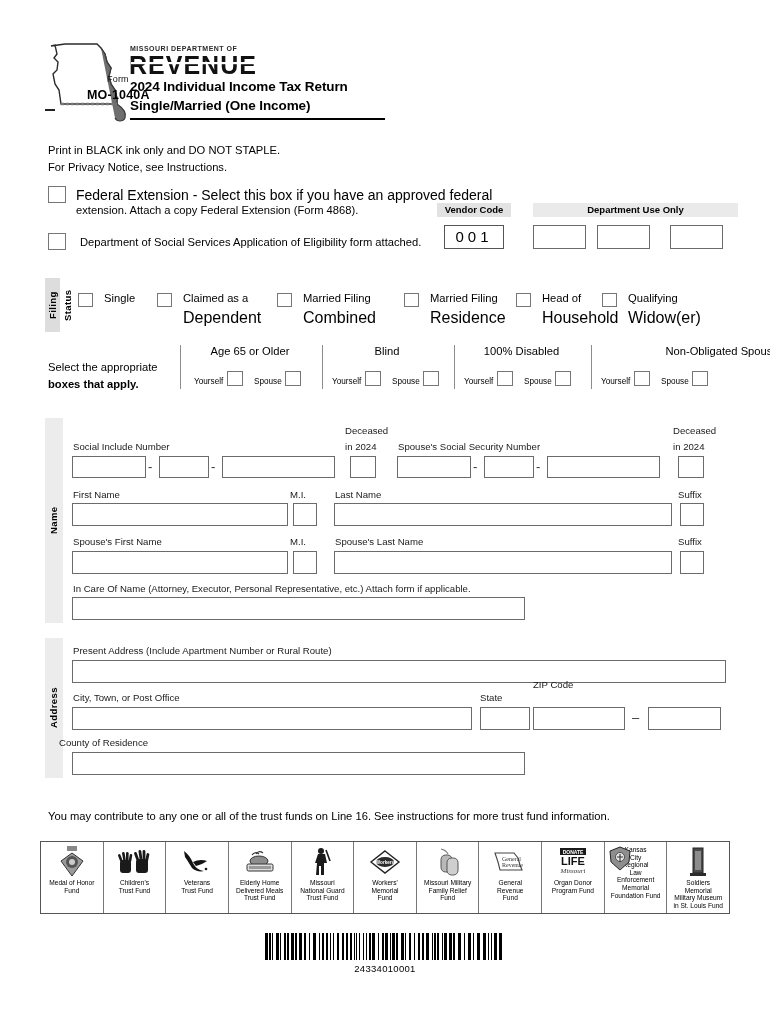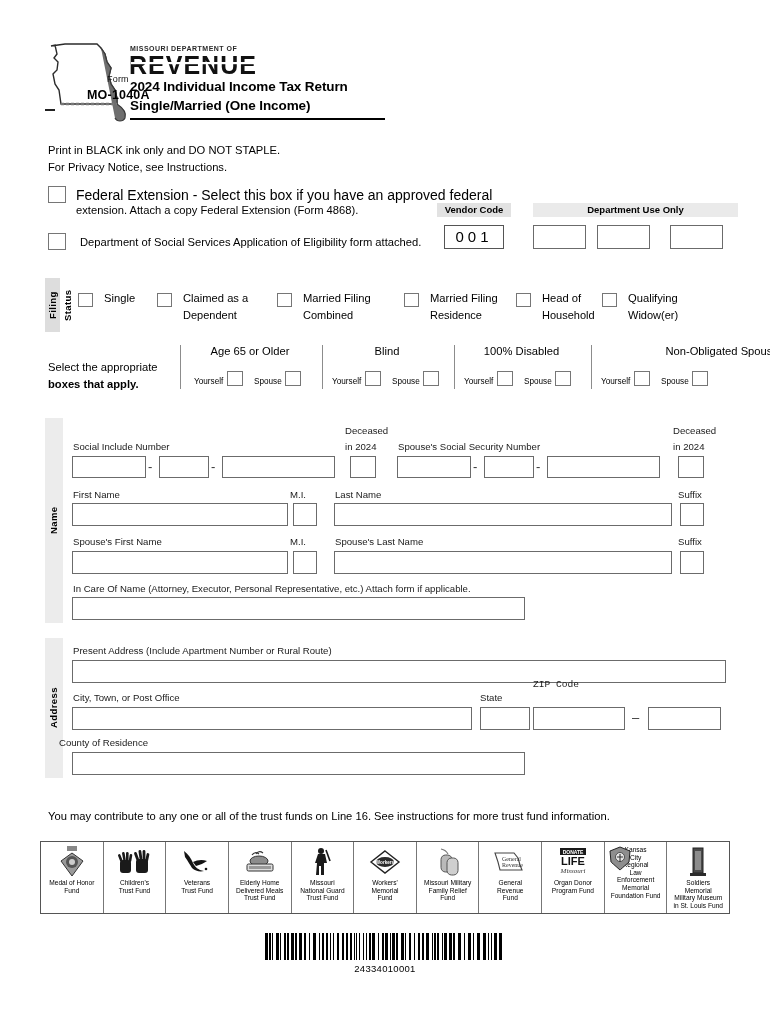--- a/index.html
+++ b/index.html
@@ -99,21 +99,21 @@
   }
   .vtab-addr {
     left: 45px; top: 638px; width: 18px; height: 140px;
     background: #ececec; line-height: 18px;
   }
 
   
   .fs-item { position: absolute; top: 292px; }
   .fs-item .cb { position: absolute; left: 0; top: 1px; }
   .fs-item .fs-l1 { position: absolute; left: 26px; top: 0px; font-size: 11.2px; white-space: nowrap; }
-  .fs-item .fs-l2 { position: absolute; left: 26px; top: 17px; font-size: 11px; white-space: nowrap; }
+  .fs-item .fs-l2 { position: absolute; left: 26px; top: 17px; font-size: 16px; white-space: nowrap; }
 
   
   .sel-t1 { position: absolute; left: 48px; top: 361px; font-size: 11.2px; }
   .sel-t2 { position: absolute; left: 48px; top: 378px; font-size: 11.2px; font-weight: bold; }
   .grp { position: absolute; top: 345px; }
   .grp .grp-hdr { position: absolute; top: 0px; font-size: 11.2px; text-align: center; white-space: nowrap; }
   .grp .divider { position: absolute; left: 0; top: 0px; width: 1px; height: 44px; background: #8c8c8c; }
   .grp .yslab { position: absolute; top: 32px; font-size: 8.2px; }
   .grp .cb { position: absolute; top: 26px; }
 
@@ -328,21 +328,21 @@
   <div class="flab" style="left:73px; top:583px;">In Care Of Name (Attorney, Executor, Personal Representative, etc.) Attach form if applicable.</div>
   <div class="fbox" style="left:72px; top:597px; width:453px; height:23px;"></div>
 
   <div class="vtab vtab-addr">Address</div>
 
   <div class="flab" style="left:73px; top:645px;">Present Address (Include Apartment Number or Rural Route)</div>
   <div class="fbox" style="left:72px; top:660px; width:654px; height:23px;"></div>
 
   <div class="flab" style="left:73px; top:692px;">City, Town, or Post Office</div>
   <div class="flab" style="left:480px; top:692px;">State</div>
-  <div class="flab" style="left:533px; top:679px;font-family:Liberation Mono, monospace;">ZIP Code</div>
+  <div class="flab" style="left:533px; top:679px;">ZIP Code</div>
 
   <div class="fbox" style="left:72px; top:707px; width:400px; height:23px;"></div>
   <div class="fbox" style="left:480px; top:707px; width:50px; height:23px;"></div>
   <div class="fbox" style="left:533px; top:707px; width:92px; height:23px;"></div>
   <span class="dash" style="left:632px; top:710px;">–</span>
   <div class="fbox" style="left:648px; top:707px; width:73px; height:23px;"></div>
 
   <div class="flab" style="left:59px; top:737px;">County of Residence</div>
   <div class="fbox" style="left:72px; top:752px; width:453px; height:23px;"></div>
 

